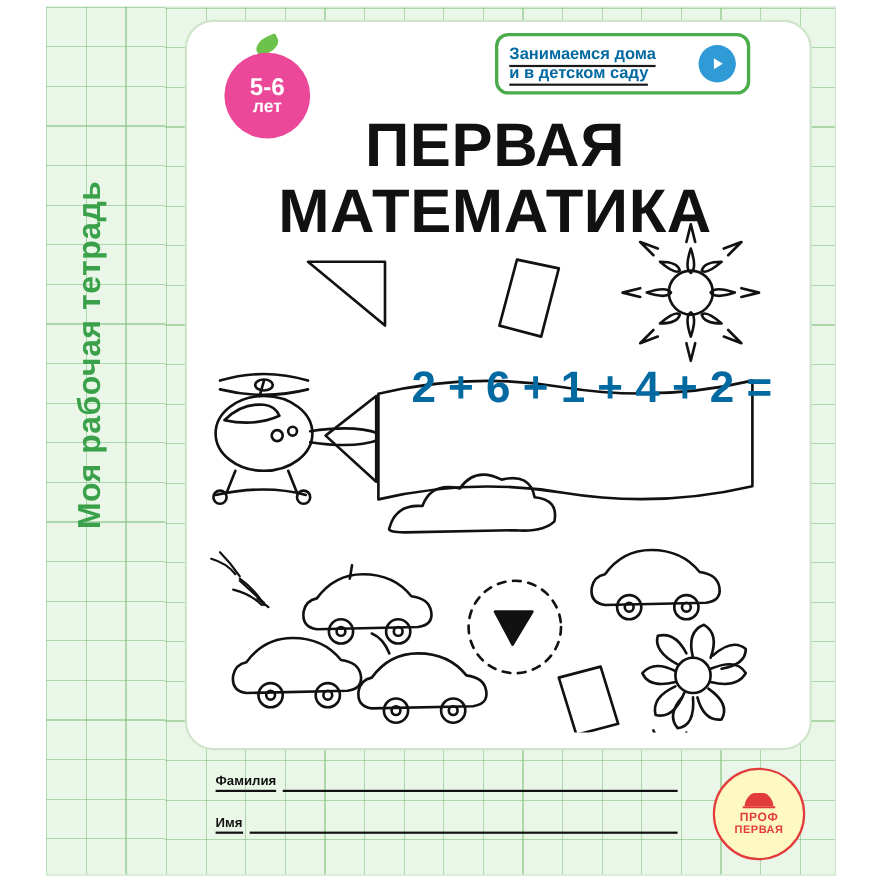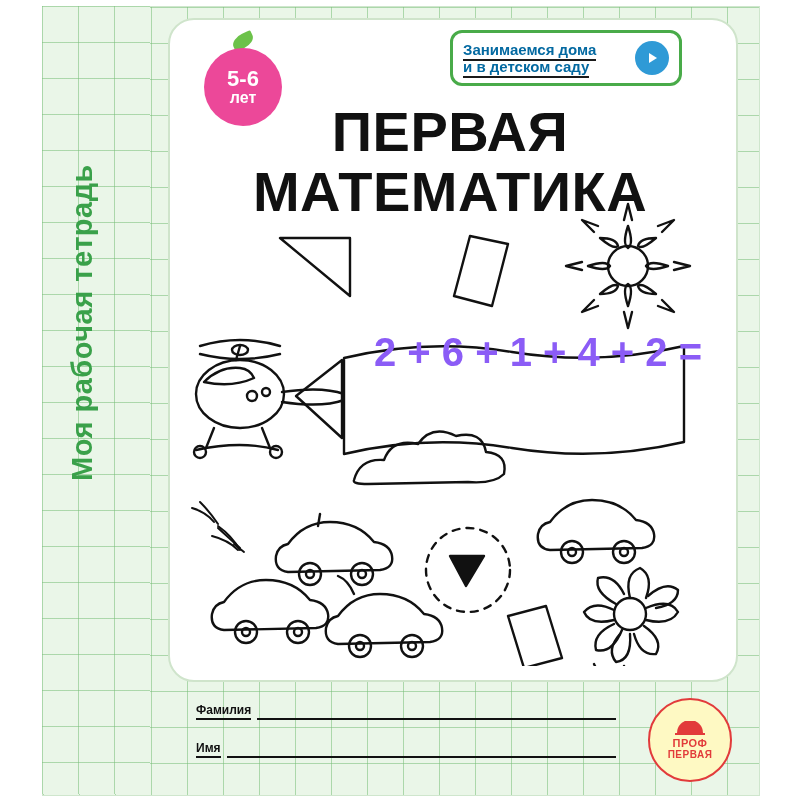--- a/index.html
+++ b/index.html
@@ -87,21 +87,21 @@
   .logo{
     position:absolute;left:648px;top:698px;width:80px;height:80px;border-radius:50%;
     background:#fef9c3;border:2px solid #e23b3b;
     display:flex;flex-direction:column;align-items:center;justify-content:center;
   }
   .logo .lt{font-size:11px;font-weight:bold;color:#e23b3b;letter-spacing:.5px;}
   .logo .lb{font-size:10px;font-weight:bold;color:#e23b3b;letter-spacing:.5px;}
   .logo .sun{width:30px;height:14px;margin-bottom:2px;}
   .eq{
     position:absolute;left:0;top:0;
-    font-size:40px;font-weight:bold;color:#8b5cf6;
+    font-size:40px;font-weight:bold;color:#0369a1;
   }
 </style>
 </head>
 <body>
 
 <div class="page">
 
   <div class="cover"></div>
   <div class="spine">
     <div class="spine-text">Моя рабочая тетрадь</div>

